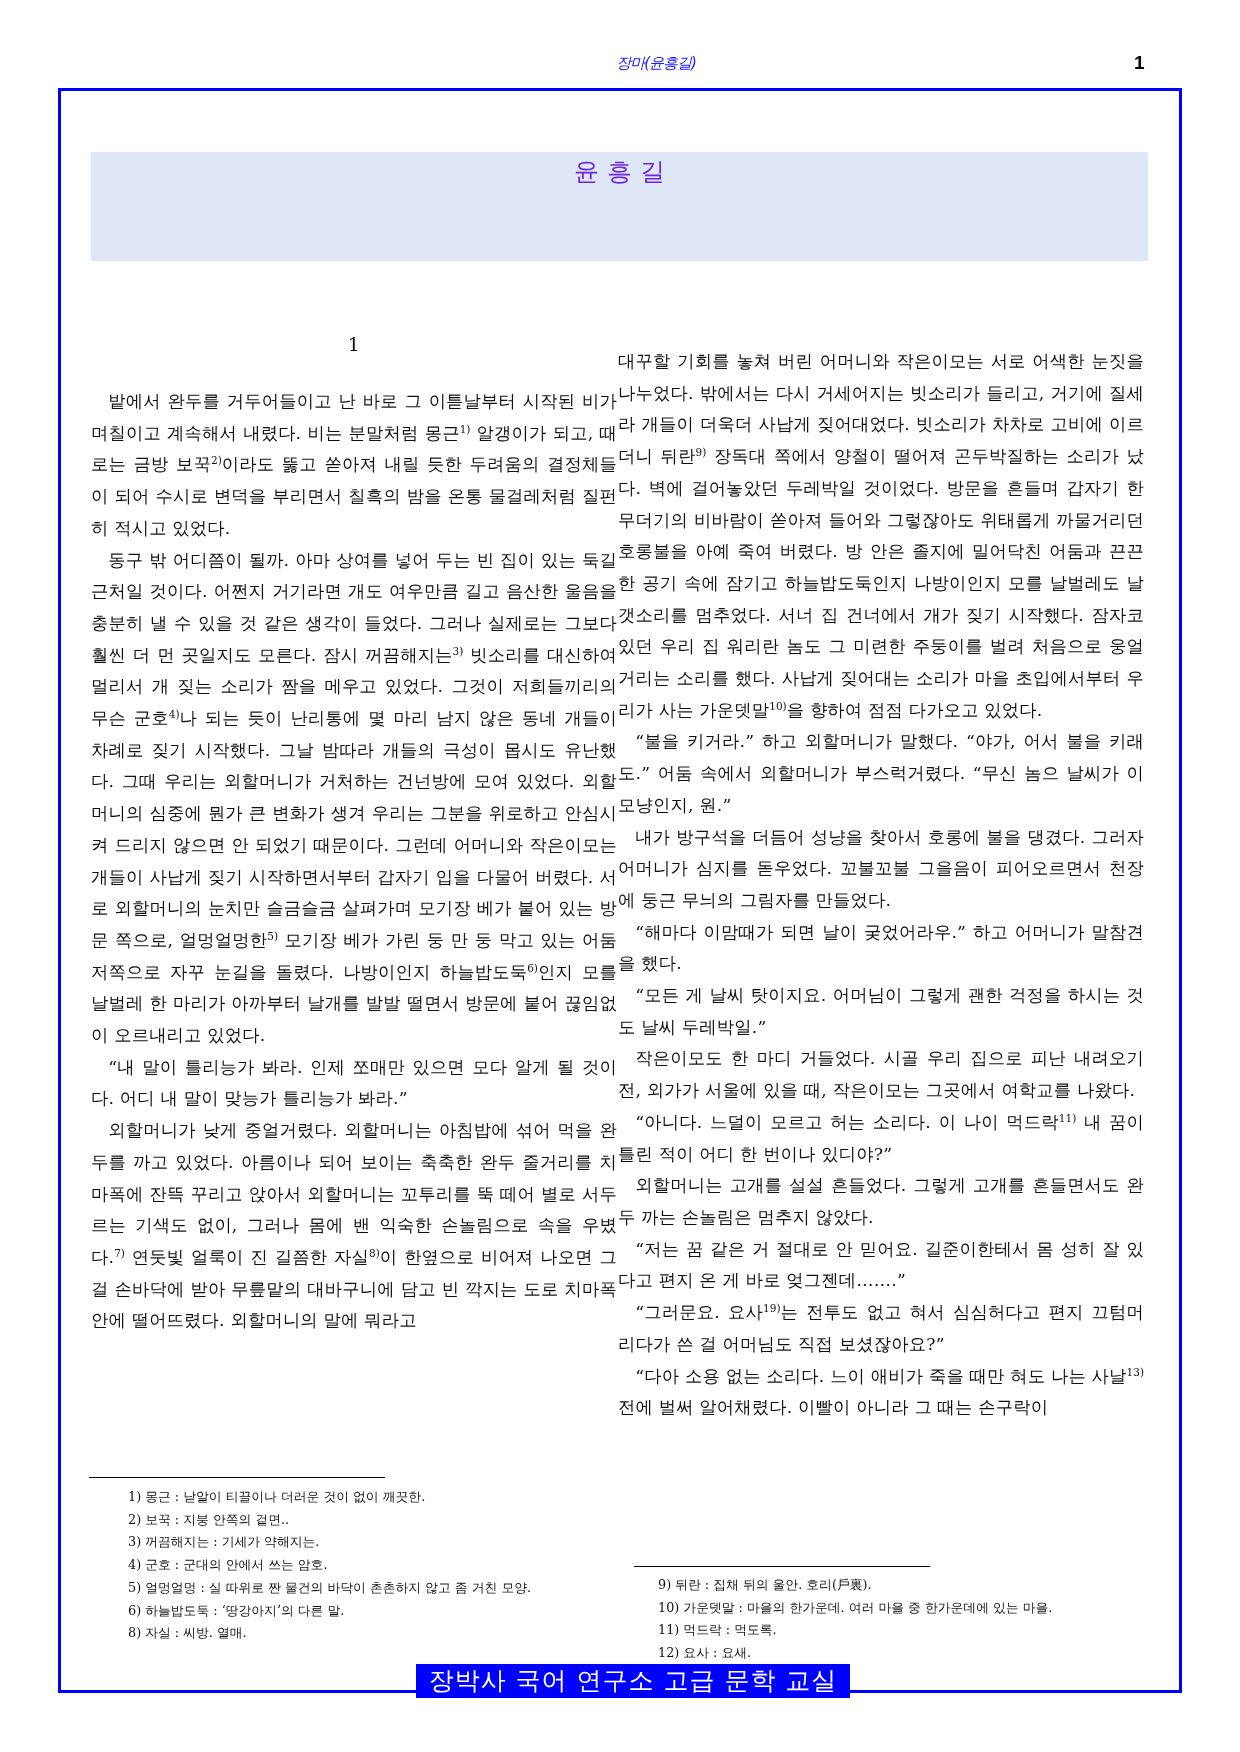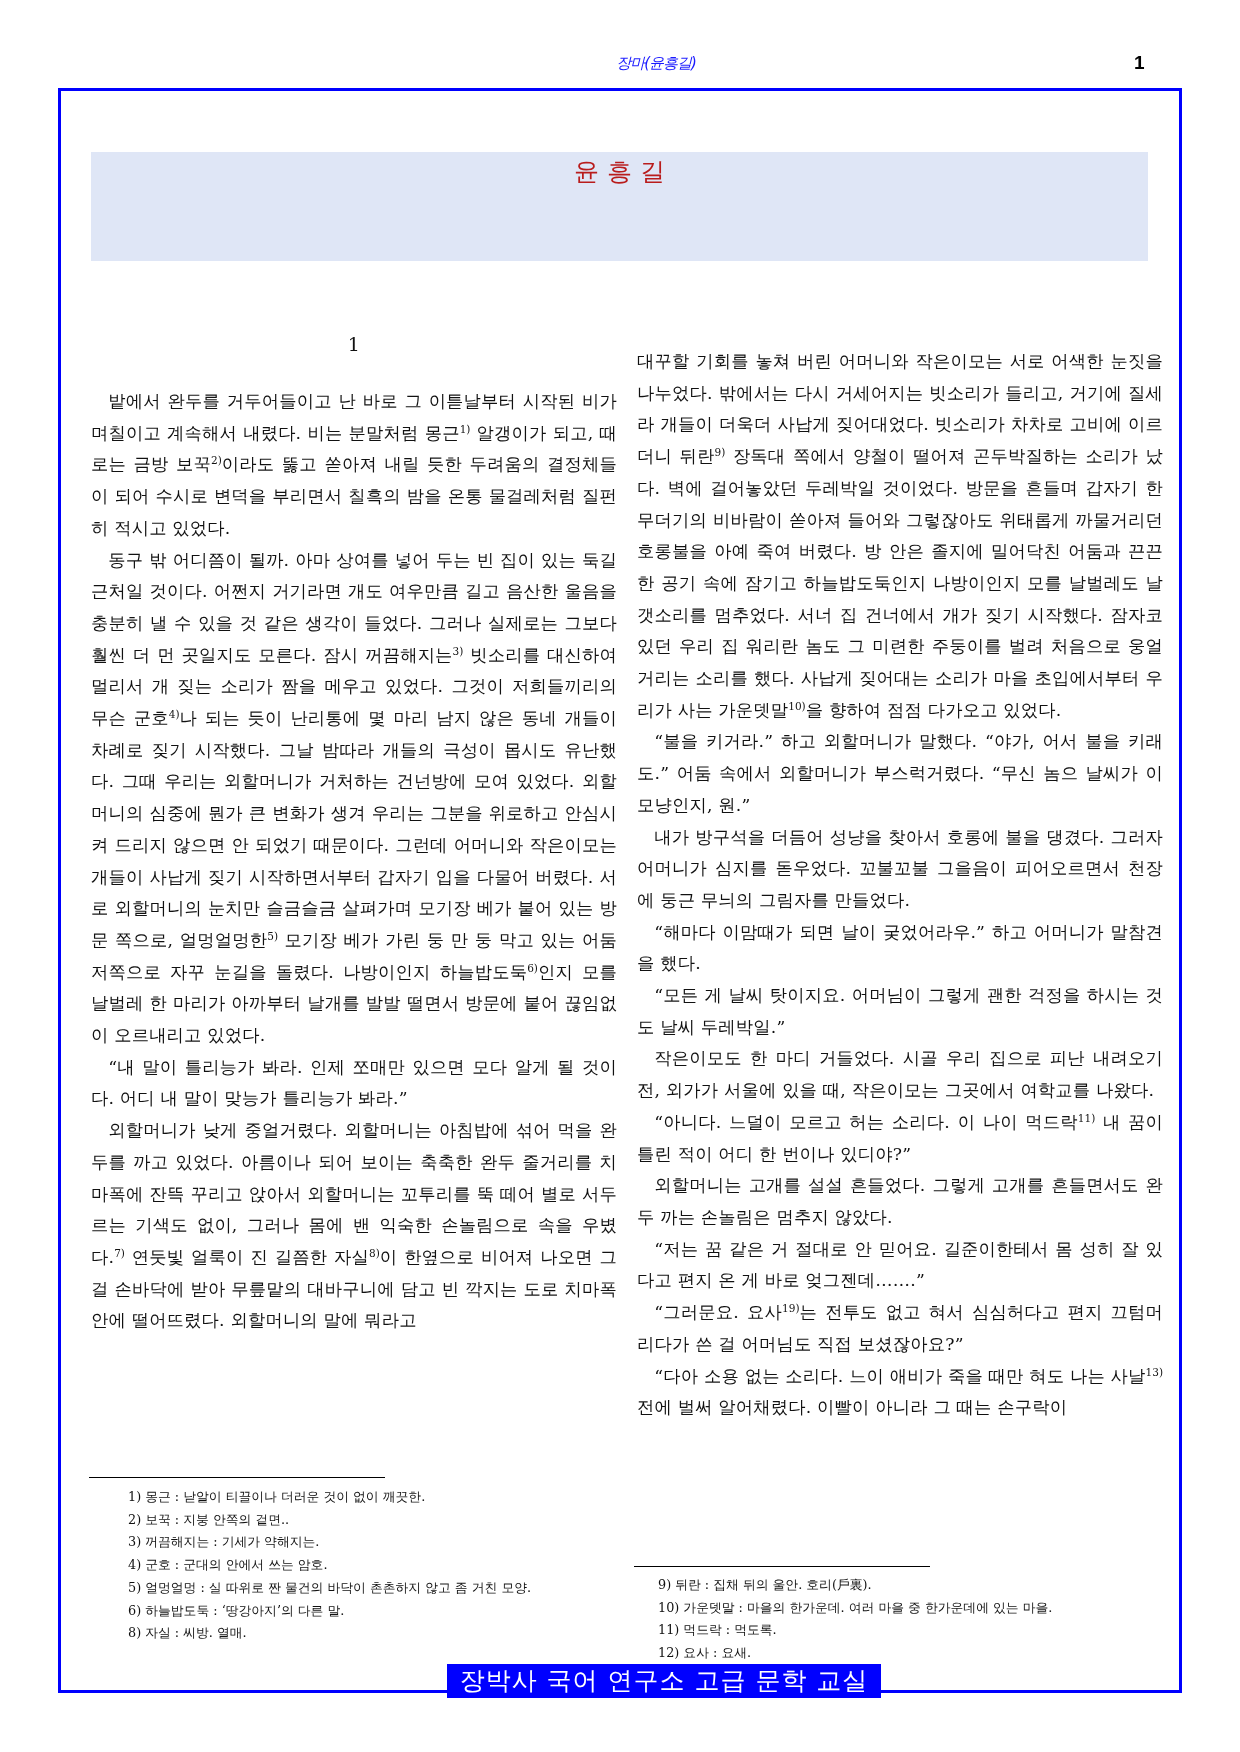--- a/index.html
+++ b/index.html
@@ -22,50 +22,50 @@
   }
   .title-band {
     position: absolute; left: 91px; top: 152px; width: 1057px; height: 109px;
     background: #dfe6f6; text-align: center;
   }
   .title-band .title {
     font-family: "DejaVu Sans", sans-serif; font-weight: bold; font-size: 50px;
     letter-spacing: 22px; margin-left: 22px; line-height: 60px; padding-top: 6px; color: #000;
   }
   .title-band .author {
-    font-family: "DejaVu Sans", sans-serif; font-size: 25px; color: #b91c1c;
+    font-family: "DejaVu Sans", sans-serif; font-size: 25px; color: #6d28d9;
     letter-spacing: 8px; margin-left: 8px; line-height: 34px; margin-top: 3px;
   }
   .col {
     position: absolute; top: 332px; width: 526px;
     font-size: 17.3px; line-height: 31.7px; text-align: justify;
     font-family: "DejaVu Serif", serif; letter-spacing: 0.2px;
   }
   .col-left { left: 91px; }
-  .col-right { left: 637px; top: 346px; }
+  .col-right { left: 618px; top: 346px; }
   .col p { margin: 0; text-indent: 1em; }
   .col p.cont { text-indent: 0; }
   .section-num {
     text-align: center; font-size: 19px; margin: 0 0 30px 0; line-height: 24px;
   }
   sup { font-size: 10.5px; line-height: 0; vertical-align: 6px; letter-spacing: 0; }
   .fn-rule { position: absolute; height: 1px; background: #000; }
   .fn-rule.left { left: 89px; top: 1477px; width: 296px; }
   .fn-rule.right { left: 634px; top: 1566px; width: 296px; }
   .footnotes {
     position: absolute; font-size: 12.8px; line-height: 22.7px;
     font-family: "DejaVu Serif", serif; white-space: nowrap;
   }
   .footnotes.left { left: 89px; top: 1486px; margin-left: 39px; }
   .footnotes.right { left: 634px; top: 1574px; margin-left: 24px; }
   .footer-banner {
     position: absolute; left: 416px; top: 1664px; width: 434px; height: 34px;
     background: #0000ff; color: #ffffff; text-align: center;
     font-family: "DejaVu Sans", sans-serif; font-size: 25px; line-height: 34px;
-    letter-spacing: 1px; white-space: nowrap; margin-left: 31px;
+    letter-spacing: 1px; white-space: nowrap;
   }
 </style>
 </head>
 <body>
 
 <div class="running-head">장마(윤흥길)</div>
 <div class="page-num">1</div>
 
 <div class="frame"></div>
 

